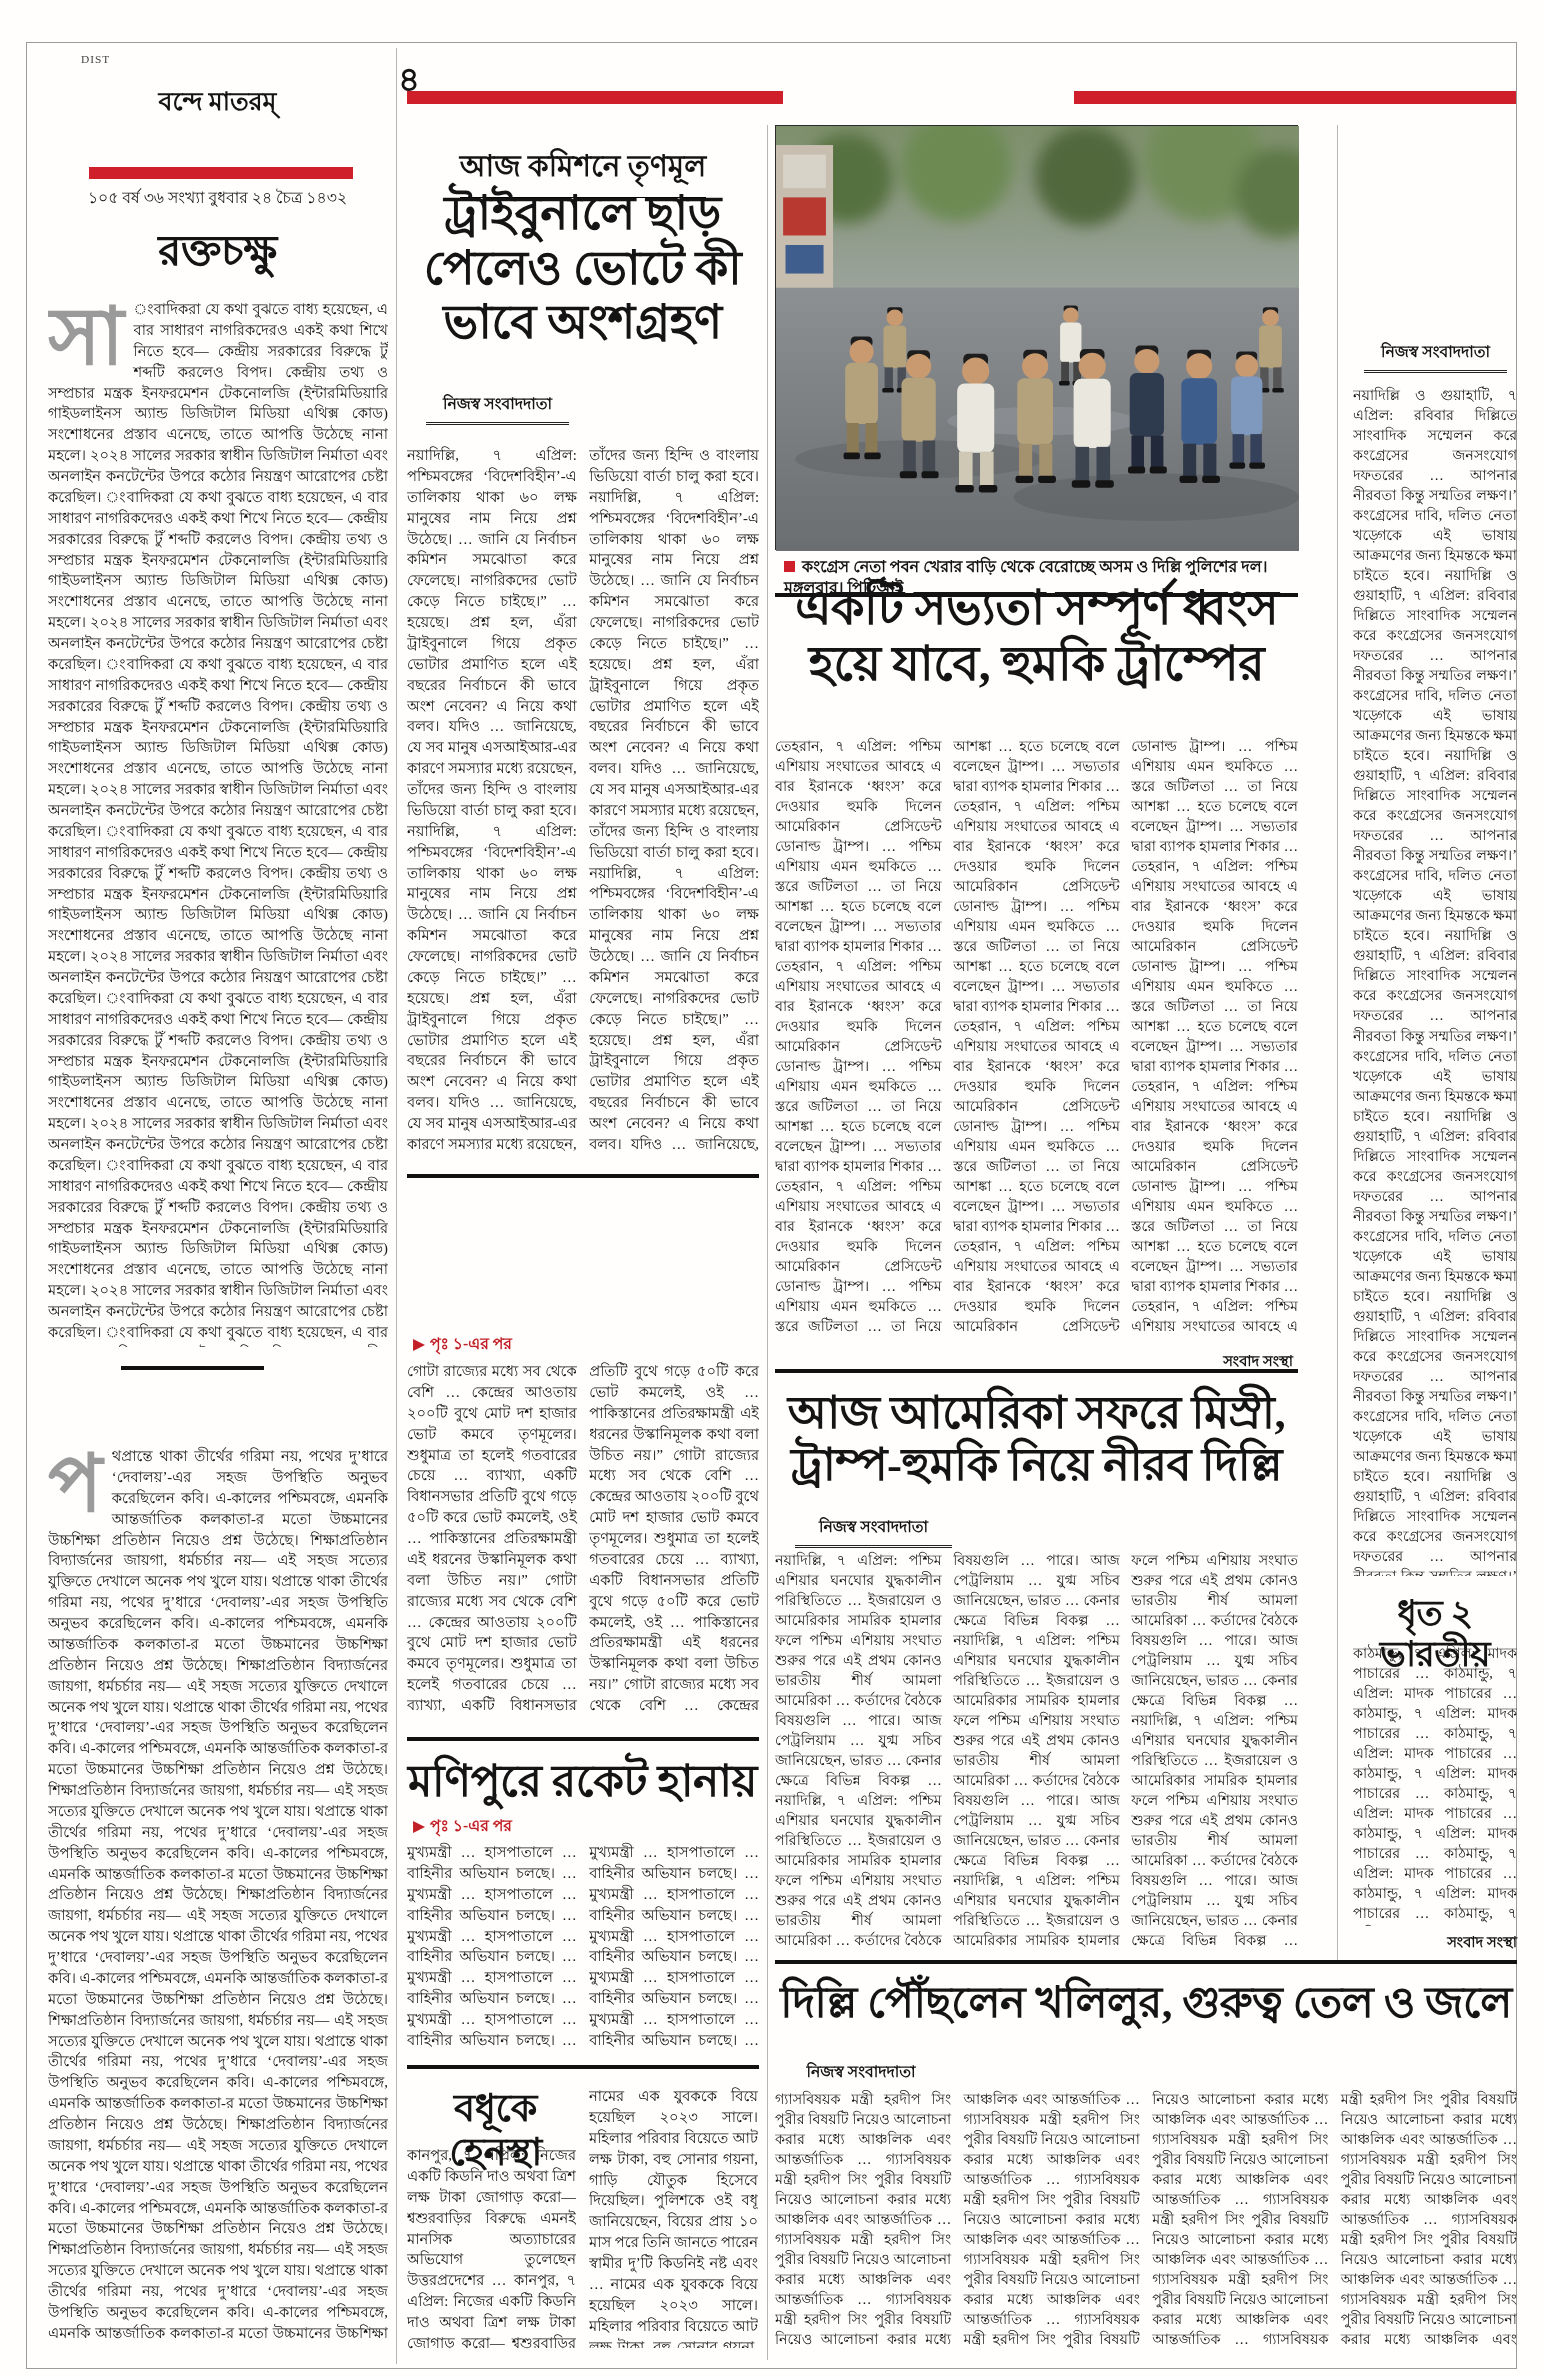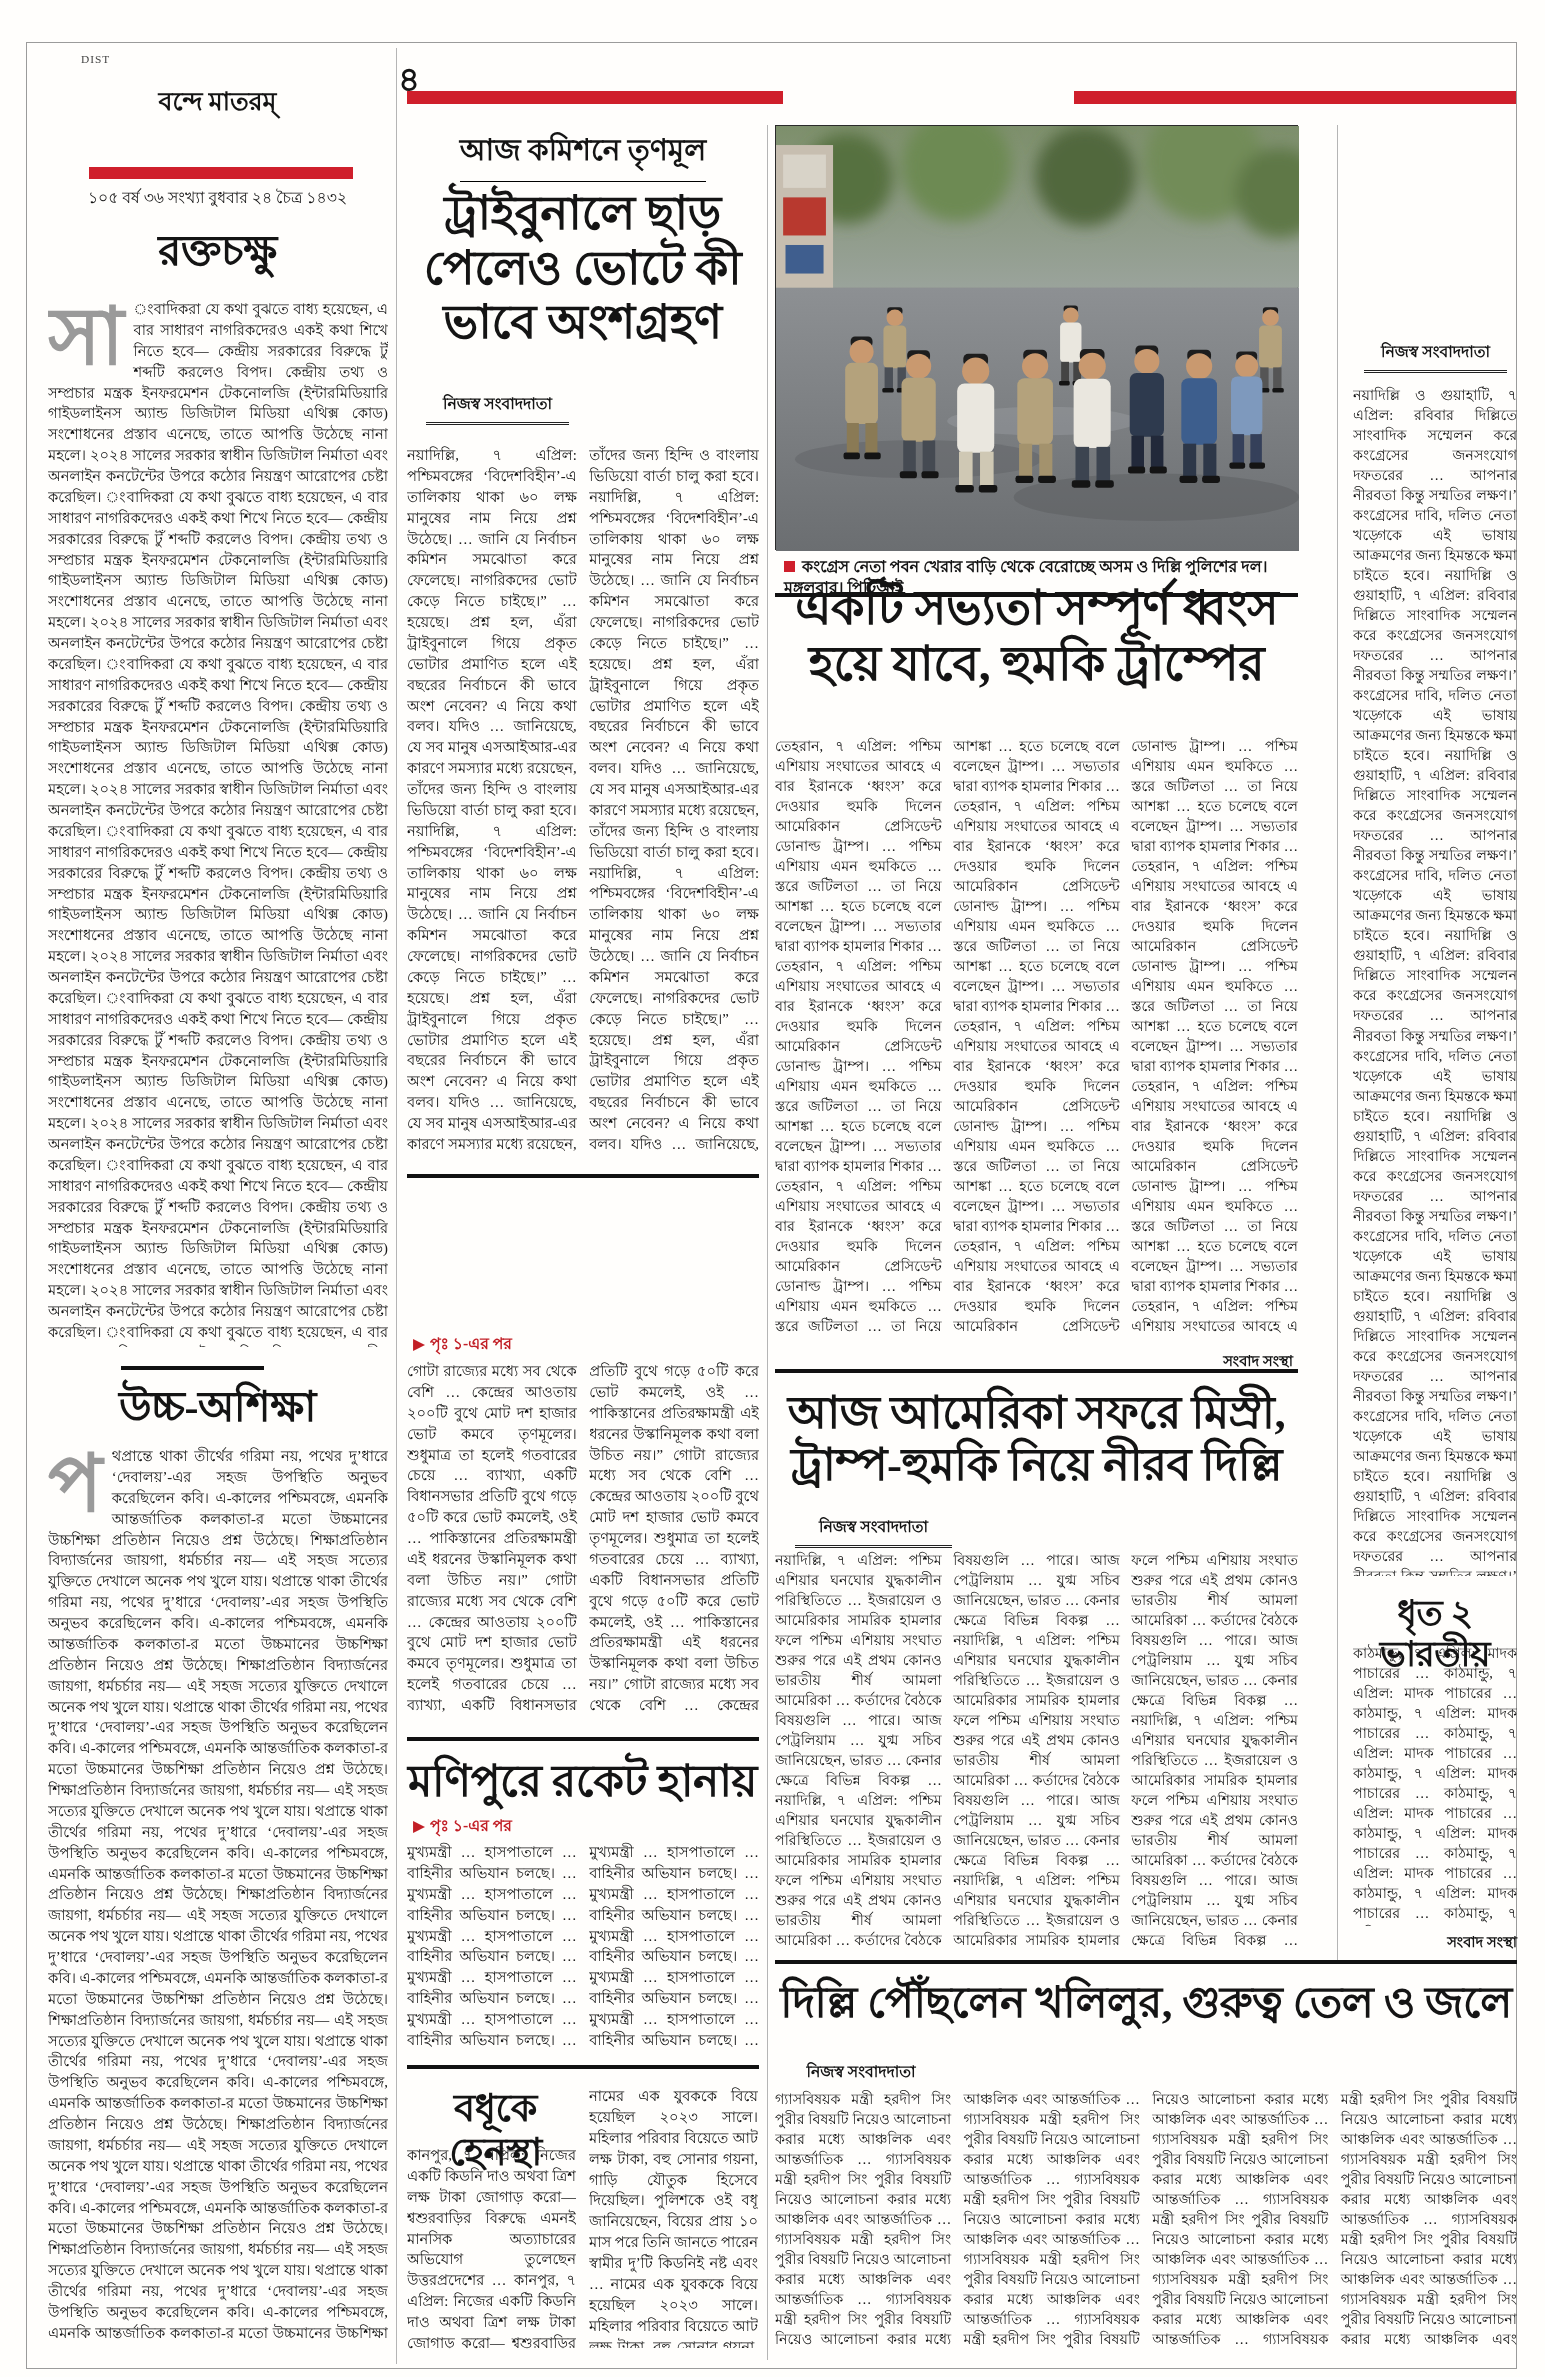--- a/index.html
+++ b/index.html
@@ -13,21 +13,21 @@
   .h-hero{font-weight:bold;line-height:1.16;letter-spacing:-0.5px;}
   .body-text{font-size:14.7px;line-height:1.42;text-align:justify;overflow:hidden;}
   .body-sm{font-size:14.3px;line-height:1.40;text-align:justify;overflow:hidden;}
   .cols2{column-count:2;column-gap:12.4px;}
   .cols3{column-count:3;column-gap:11.4px;}
   .cols4{column-count:4;column-gap:12.4px;}
   .divider{background:#111;}
   .vrule{position:absolute;width:1px;background:#b5b5b5;}
   .byline{font-size:15.7px;font-weight:bold;text-align:center;border-bottom:3.3px double #222;padding-bottom:3.8px;}
   .byline-plain{font-size:15.7px;font-weight:bold;text-align:center;}
-  .kicker-inner{display:inline-block;font-size:29.5px;font-weight:bold;border-bottom:1.4px solid #000;padding-bottom:4.8px;}
+  .kicker-inner{display:inline-block;font-size:29.5px;font-weight:bold;border-bottom:1.4px solid #000;padding-bottom:4.8px;margin-top:16px;}
   .dropcap{float:left;font-size:80px;line-height:.82;font-weight:bold;color:#9a9a9a;margin:5.7px 9.5px 0 0;}
   .cont{font-size:15.7px;font-weight:bold;color:#c21f26;}
   .cont .arrow{color:#c21f26;margin-right:4.8px;}
   .redsq{display:inline-block;width:11.4px;height:11.4px;background:#cf1f2b;margin-right:6.7px;}
   .caption{font-size:16px;font-weight:bold;line-height:1.3;}
   .credit{font-size:14.7px;font-weight:bold;}
   .masthead-bar{background:#cf1f2b;}
   .section-bar{background:#cf1f2b;}
   .section-title{color:#8f8f8f;font-weight:bold;letter-spacing:-1px;}
   .photo-frame{border:1px solid #2b2b2b;box-sizing:border-box;background:#888;}
@@ -49,21 +49,20 @@
 
   <div class="vrule" style="left:396px;top:48px;height:2316px;"></div>
   <div class="vrule" style="left:767px;top:125px;height:2235px;"></div>
   <div class="vrule" style="left:1337px;top:125px;height:1835px;"></div>
 
   <div class="abs center h-hero" style="left:45px;top:227px;width:345px;font-size:42px;">রক্তচক্ষু</div>
   <div class="abs body-text" style="left:48px;top:299px;width:340px;height:1048px;">
     <span class="dropcap">সা</span><span>ংবাদিকরা যে কথা বুঝতে বাধ্য হয়েছেন, এ বার সাধারণ নাগরিকদেরও একই কথা শিখে নিতে হবে— কেন্দ্রীয় সরকারের বিরুদ্ধে টুঁ শব্দটি করলেও বিপদ। কেন্দ্রীয় তথ্য ও সম্প্রচার মন্ত্রক ইনফরমেশন টেকনোলজি (ইন্টারমিডিয়ারি গাইডলাইনস অ্যান্ড ডিজিটাল মিডিয়া এথিক্স কোড) সংশোধনের প্রস্তাব এনেছে, তাতে আপত্তি উঠেছে নানা মহলে। ২০২৪ সালের সরকার স্বাধীন ডিজিটাল নির্মাতা এবং অনলাইন কনটেন্টের উপরে কঠোর নিয়ন্ত্রণ আরোপের চেষ্টা করেছিল। ংবাদিকরা যে কথা বুঝতে বাধ্য হয়েছেন, এ বার সাধারণ নাগরিকদেরও একই কথা শিখে নিতে হবে— কেন্দ্রীয় সরকারের বিরুদ্ধে টুঁ শব্দটি করলেও বিপদ। কেন্দ্রীয় তথ্য ও সম্প্রচার মন্ত্রক ইনফরমেশন টেকনোলজি (ইন্টারমিডিয়ারি গাইডলাইনস অ্যান্ড ডিজিটাল মিডিয়া এথিক্স কোড) সংশোধনের প্রস্তাব এনেছে, তাতে আপত্তি উঠেছে নানা মহলে। ২০২৪ সালের সরকার স্বাধীন ডিজিটাল নির্মাতা এবং অনলাইন কনটেন্টের উপরে কঠোর নিয়ন্ত্রণ আরোপের চেষ্টা করেছিল। ংবাদিকরা যে কথা বুঝতে বাধ্য হয়েছেন, এ বার সাধারণ নাগরিকদেরও একই কথা শিখে নিতে হবে— কেন্দ্রীয় সরকারের বিরুদ্ধে টুঁ শব্দটি করলেও বিপদ। কেন্দ্রীয় তথ্য ও সম্প্রচার মন্ত্রক ইনফরমেশন টেকনোলজি (ইন্টারমিডিয়ারি গাইডলাইনস অ্যান্ড ডিজিটাল মিডিয়া এথিক্স কোড) সংশোধনের প্রস্তাব এনেছে, তাতে আপত্তি উঠেছে নানা মহলে। ২০২৪ সালের সরকার স্বাধীন ডিজিটাল নির্মাতা এবং অনলাইন কনটেন্টের উপরে কঠোর নিয়ন্ত্রণ আরোপের চেষ্টা করেছিল। ংবাদিকরা যে কথা বুঝতে বাধ্য হয়েছেন, এ বার সাধারণ নাগরিকদেরও একই কথা শিখে নিতে হবে— কেন্দ্রীয় সরকারের বিরুদ্ধে টুঁ শব্দটি করলেও বিপদ। কেন্দ্রীয় তথ্য ও সম্প্রচার মন্ত্রক ইনফরমেশন টেকনোলজি (ইন্টারমিডিয়ারি গাইডলাইনস অ্যান্ড ডিজিটাল মিডিয়া এথিক্স কোড) সংশোধনের প্রস্তাব এনেছে, তাতে আপত্তি উঠেছে নানা মহলে। ২০২৪ সালের সরকার স্বাধীন ডিজিটাল নির্মাতা এবং অনলাইন কনটেন্টের উপরে কঠোর নিয়ন্ত্রণ আরোপের চেষ্টা করেছিল। ংবাদিকরা যে কথা বুঝতে বাধ্য হয়েছেন, এ বার সাধারণ নাগরিকদেরও একই কথা শিখে নিতে হবে— কেন্দ্রীয় সরকারের বিরুদ্ধে টুঁ শব্দটি করলেও বিপদ। কেন্দ্রীয় তথ্য ও সম্প্রচার মন্ত্রক ইনফরমেশন টেকনোলজি (ইন্টারমিডিয়ারি গাইডলাইনস অ্যান্ড ডিজিটাল মিডিয়া এথিক্স কোড) সংশোধনের প্রস্তাব এনেছে, তাতে আপত্তি উঠেছে নানা মহলে। ২০২৪ সালের সরকার স্বাধীন ডিজিটাল নির্মাতা এবং অনলাইন কনটেন্টের উপরে কঠোর নিয়ন্ত্রণ আরোপের চেষ্টা করেছিল। ংবাদিকরা যে কথা বুঝতে বাধ্য হয়েছেন, এ বার সাধারণ নাগরিকদেরও একই কথা শিখে নিতে হবে— কেন্দ্রীয় সরকারের বিরুদ্ধে টুঁ শব্দটি করলেও বিপদ। কেন্দ্রীয় তথ্য ও সম্প্রচার মন্ত্রক ইনফরমেশন টেকনোলজি (ইন্টারমিডিয়ারি গাইডলাইনস অ্যান্ড ডিজিটাল মিডিয়া এথিক্স কোড) সংশোধনের প্রস্তাব এনেছে, তাতে আপত্তি উঠেছে নানা মহলে। ২০২৪ সালের সরকার স্বাধীন ডিজিটাল নির্মাতা এবং অনলাইন কনটেন্টের উপরে কঠোর নিয়ন্ত্রণ আরোপের চেষ্টা করেছিল। ংবাদিকরা যে কথা বুঝতে বাধ্য হয়েছেন, এ বার সাধারণ নাগরিকদেরও একই কথা শিখে নিতে হবে— কেন্দ্রীয় সরকারের বিরুদ্ধে টুঁ শব্দটি করলেও বিপদ। কেন্দ্রীয় তথ্য ও সম্প্রচার মন্ত্রক ইনফরমেশন টেকনোলজি (ইন্টারমিডিয়ারি গাইডলাইনস অ্যান্ড ডিজিটাল মিডিয়া এথিক্স কোড) সংশোধনের প্রস্তাব এনেছে, তাতে আপত্তি উঠেছে নানা মহলে। ২০২৪ সালের সরকার স্বাধীন ডিজিটাল নির্মাতা এবং অনলাইন কনটেন্টের উপরে কঠোর নিয়ন্ত্রণ আরোপের চেষ্টা করেছিল। ংবাদিকরা যে কথা বুঝতে বাধ্য হয়েছেন, এ বার সাধারণ নাগরিকদেরও একই কথা শিখে নিতে হবে— কেন্দ্রীয় সরকারের বিরুদ্ধে টুঁ শব্দটি করলেও বিপদ। কেন্দ্রীয় তথ্য ও সম্প্রচার মন্ত্রক ইনফরমেশন টেকনোলজি (ইন্টারমিডিয়ারি গাইডলাইনস অ্যান্ড ডিজিটাল মিডিয়া এথিক্স কোড) সংশোধনের প্রস্তাব এনেছে, তাতে আপত্তি উঠেছে নানা মহলে। ২০২৪ সালের সরকার স্বাধীন ডিজিটাল নির্মাতা এবং অনলাইন কনটেন্টের উপরে কঠোর নিয়ন্ত্রণ আরোপের চেষ্টা করেছিল। ংবাদিকরা যে কথা বুঝতে বাধ্য হয়েছেন, এ বার সাধারণ নাগরিকদেরও একই কথা শিখে নিতে হবে— কেন্দ্রীয় সরকারের বিরুদ্ধে টুঁ শব্দটি করলেও বিপদ। কেন্দ্রীয় তথ্য ও সম্প্রচার মন্ত্রক ইনফরমেশন টেকনোলজি (ইন্টারমিডিয়ারি গাইডলাইনস অ্যান্ড ডিজিটাল মিডিয়া এথিক্স কোড) সংশোধনের প্রস্তাব এনেছে, তাতে আপত্তি উঠেছে নানা মহলে। ২০২৪ সালের সরকার স্বাধীন ডিজিটাল নির্মাতা এবং অনলাইন কনটেন্টের উপরে কঠোর নিয়ন্ত্রণ আরোপের চেষ্টা করেছিল। ংবাদিকরা যে কথা বুঝতে বাধ্য হয়েছেন, এ বার সাধারণ নাগরিকদেরও একই কথা শিখে নিতে হবে— কেন্দ্রীয় সরকারের বিরুদ্ধে টুঁ শব্দটি করলেও বিপদ। কেন্দ্রীয় তথ্য ও সম্প্রচার মন্ত্রক ইনফরমেশন টেকনোলজি (ইন্টারমিডিয়ারি গাইডলাইনস অ্যান্ড ডিজিটাল মিডিয়া এথিক্স কোড) সংশোধনের প্রস্তাব এনেছে, তাতে আপত্তি উঠেছে নানা মহলে। ২০২৪ সালের সরকার স্বাধীন ডিজিটাল নির্মাতা এবং অনলাইন কনটেন্টের উপরে কঠোর নিয়ন্ত্রণ আরোপের চেষ্টা করেছিল। ংবাদিকরা যে কথা বুঝতে বাধ্য হয়েছেন, এ বার সাধারণ নাগরিকদেরও একই কথা শিখে নিতে হবে— কেন্দ্রীয় সরকারের বিরুদ্ধে টুঁ শব্দটি করলেও বিপদ। কেন্দ্রীয় তথ্য ও সম্প্রচার মন্ত্রক ইনফরমেশন টেকনোলজি (ইন্টারমিডিয়ারি গাইডলাইনস অ্যান্ড ডিজিটাল মিডিয়া এথিক্স কোড) সংশোধনের প্রস্তাব এনেছে, তাতে আপত্তি উঠেছে নানা মহলে। ২০২৪ সালের সরকার স্বাধীন ডিজিটাল নির্মাতা এবং অনলাইন কনটেন্টের উপরে কঠোর নিয়ন্ত্রণ আরোপের চেষ্টা করেছিল।</span>
   </div>
   <div class="abs divider" style="left:121px;top:1366px;width:143px;height:3.8px;"></div>
-  <div class="abs center h-hero" style="left:45px;top:1383px;width:345px;font-size:42px;">উচ্চ-অশিক্ষা</div>
   <div class="abs body-text" style="left:48px;top:1446px;width:340px;height:896px;">
     <span class="dropcap">প</span><span>থপ্রান্তে থাকা তীর্থের গরিমা নয়, পথের দু’ধারে ‘দেবালয়’-এর সহজ উপস্থিতি অনুভব করেছিলেন কবি। এ-কালের পশ্চিমবঙ্গে, এমনকি আন্তর্জাতিক কলকাতা-র মতো উচ্চমানের উচ্চশিক্ষা প্রতিষ্ঠান নিয়েও প্রশ্ন উঠেছে। শিক্ষাপ্রতিষ্ঠান বিদ্যার্জনের জায়গা, ধর্মচর্চার নয়— এই সহজ সত্যের যুক্তিতে দেখালে অনেক পথ খুলে যায়। থপ্রান্তে থাকা তীর্থের গরিমা নয়, পথের দু’ধারে ‘দেবালয়’-এর সহজ উপস্থিতি অনুভব করেছিলেন কবি। এ-কালের পশ্চিমবঙ্গে, এমনকি আন্তর্জাতিক কলকাতা-র মতো উচ্চমানের উচ্চশিক্ষা প্রতিষ্ঠান নিয়েও প্রশ্ন উঠেছে। শিক্ষাপ্রতিষ্ঠান বিদ্যার্জনের জায়গা, ধর্মচর্চার নয়— এই সহজ সত্যের যুক্তিতে দেখালে অনেক পথ খুলে যায়। থপ্রান্তে থাকা তীর্থের গরিমা নয়, পথের দু’ধারে ‘দেবালয়’-এর সহজ উপস্থিতি অনুভব করেছিলেন কবি। এ-কালের পশ্চিমবঙ্গে, এমনকি আন্তর্জাতিক কলকাতা-র মতো উচ্চমানের উচ্চশিক্ষা প্রতিষ্ঠান নিয়েও প্রশ্ন উঠেছে। শিক্ষাপ্রতিষ্ঠান বিদ্যার্জনের জায়গা, ধর্মচর্চার নয়— এই সহজ সত্যের যুক্তিতে দেখালে অনেক পথ খুলে যায়। থপ্রান্তে থাকা তীর্থের গরিমা নয়, পথের দু’ধারে ‘দেবালয়’-এর সহজ উপস্থিতি অনুভব করেছিলেন কবি। এ-কালের পশ্চিমবঙ্গে, এমনকি আন্তর্জাতিক কলকাতা-র মতো উচ্চমানের উচ্চশিক্ষা প্রতিষ্ঠান নিয়েও প্রশ্ন উঠেছে। শিক্ষাপ্রতিষ্ঠান বিদ্যার্জনের জায়গা, ধর্মচর্চার নয়— এই সহজ সত্যের যুক্তিতে দেখালে অনেক পথ খুলে যায়। থপ্রান্তে থাকা তীর্থের গরিমা নয়, পথের দু’ধারে ‘দেবালয়’-এর সহজ উপস্থিতি অনুভব করেছিলেন কবি। এ-কালের পশ্চিমবঙ্গে, এমনকি আন্তর্জাতিক কলকাতা-র মতো উচ্চমানের উচ্চশিক্ষা প্রতিষ্ঠান নিয়েও প্রশ্ন উঠেছে। শিক্ষাপ্রতিষ্ঠান বিদ্যার্জনের জায়গা, ধর্মচর্চার নয়— এই সহজ সত্যের যুক্তিতে দেখালে অনেক পথ খুলে যায়। থপ্রান্তে থাকা তীর্থের গরিমা নয়, পথের দু’ধারে ‘দেবালয়’-এর সহজ উপস্থিতি অনুভব করেছিলেন কবি। এ-কালের পশ্চিমবঙ্গে, এমনকি আন্তর্জাতিক কলকাতা-র মতো উচ্চমানের উচ্চশিক্ষা প্রতিষ্ঠান নিয়েও প্রশ্ন উঠেছে। শিক্ষাপ্রতিষ্ঠান বিদ্যার্জনের জায়গা, ধর্মচর্চার নয়— এই সহজ সত্যের যুক্তিতে দেখালে অনেক পথ খুলে যায়। থপ্রান্তে থাকা তীর্থের গরিমা নয়, পথের দু’ধারে ‘দেবালয়’-এর সহজ উপস্থিতি অনুভব করেছিলেন কবি। এ-কালের পশ্চিমবঙ্গে, এমনকি আন্তর্জাতিক কলকাতা-র মতো উচ্চমানের উচ্চশিক্ষা প্রতিষ্ঠান নিয়েও প্রশ্ন উঠেছে। শিক্ষাপ্রতিষ্ঠান বিদ্যার্জনের জায়গা, ধর্মচর্চার নয়— এই সহজ সত্যের যুক্তিতে দেখালে অনেক পথ খুলে যায়। থপ্রান্তে থাকা তীর্থের গরিমা নয়, পথের দু’ধারে ‘দেবালয়’-এর সহজ উপস্থিতি অনুভব করেছিলেন কবি। এ-কালের পশ্চিমবঙ্গে, এমনকি আন্তর্জাতিক কলকাতা-র মতো উচ্চমানের উচ্চশিক্ষা প্রতিষ্ঠান নিয়েও প্রশ্ন উঠেছে। শিক্ষাপ্রতিষ্ঠান বিদ্যার্জনের জায়গা, ধর্মচর্চার নয়— এই সহজ সত্যের যুক্তিতে দেখালে অনেক পথ খুলে যায়। থপ্রান্তে থাকা তীর্থের গরিমা নয়, পথের দু’ধারে ‘দেবালয়’-এর সহজ উপস্থিতি অনুভব করেছিলেন কবি। এ-কালের পশ্চিমবঙ্গে, এমনকি আন্তর্জাতিক কলকাতা-র মতো উচ্চমানের উচ্চশিক্ষা প্রতিষ্ঠান নিয়েও প্রশ্ন উঠেছে। শিক্ষাপ্রতিষ্ঠান বিদ্যার্জনের জায়গা, ধর্মচর্চার নয়— এই সহজ সত্যের যুক্তিতে দেখালে অনেক পথ খুলে যায়। থপ্রান্তে থাকা তীর্থের গরিমা নয়, পথের দু’ধারে ‘দেবালয়’-এর সহজ উপস্থিতি অনুভব করেছিলেন কবি। এ-কালের পশ্চিমবঙ্গে, এমনকি আন্তর্জাতিক কলকাতা-র মতো উচ্চমানের উচ্চশিক্ষা প্রতিষ্ঠান নিয়েও প্রশ্ন উঠেছে। শিক্ষাপ্রতিষ্ঠান বিদ্যার্জনের জায়গা, ধর্মচর্চার নয়— এই সহজ সত্যের যুক্তিতে দেখালে অনেক পথ খুলে যায়। থপ্রান্তে থাকা তীর্থের গরিমা নয়, পথের দু’ধারে ‘দেবালয়’-এর সহজ উপস্থিতি অনুভব করেছিলেন কবি। এ-কালের পশ্চিমবঙ্গে, এমনকি আন্তর্জাতিক কলকাতা-র মতো উচ্চমানের উচ্চশিক্ষা প্রতিষ্ঠান নিয়েও প্রশ্ন উঠেছে। শিক্ষাপ্রতিষ্ঠান বিদ্যার্জনের জায়গা, ধর্মচর্চার নয়— এই সহজ সত্যের যুক্তিতে দেখালে অনেক পথ খুলে যায়। থপ্রান্তে থাকা তীর্থের গরিমা নয়, পথের দু’ধারে ‘দেবালয়’-এর সহজ উপস্থিতি অনুভব করেছিলেন কবি। এ-কালের পশ্চিমবঙ্গে, এমনকি আন্তর্জাতিক কলকাতা-র মতো উচ্চমানের উচ্চশিক্ষা প্রতিষ্ঠান নিয়েও প্রশ্ন উঠেছে। শিক্ষাপ্রতিষ্ঠান বিদ্যার্জনের জায়গা, ধর্মচর্চার নয়— এই সহজ সত্যের যুক্তিতে দেখালে অনেক পথ খুলে যায়। থপ্রান্তে থাকা তীর্থের গরিমা নয়, পথের দু’ধারে ‘দেবালয়’-এর সহজ উপস্থিতি অনুভব করেছিলেন কবি। এ-কালের পশ্চিমবঙ্গে, এমনকি আন্তর্জাতিক কলকাতা-র মতো উচ্চমানের উচ্চশিক্ষা প্রতিষ্ঠান নিয়েও প্রশ্ন উঠেছে। শিক্ষাপ্রতিষ্ঠান বিদ্যার্জনের জায়গা, ধর্মচর্চার নয়— এই সহজ সত্যের যুক্তিতে দেখালে অনেক পথ খুলে যায়। থপ্রান্তে থাকা তীর্থের গরিমা নয়, পথের দু’ধারে ‘দেবালয়’-এর সহজ উপস্থিতি অনুভব করেছিলেন কবি। এ-কালের পশ্চিমবঙ্গে, এমনকি আন্তর্জাতিক কলকাতা-র মতো উচ্চমানের উচ্চশিক্ষা প্রতিষ্ঠান নিয়েও প্রশ্ন উঠেছে। শিক্ষাপ্রতিষ্ঠান বিদ্যার্জনের জায়গা, ধর্মচর্চার নয়— এই সহজ সত্যের যুক্তিতে দেখালে অনেক পথ খুলে যায়। থপ্রান্তে থাকা তীর্থের গরিমা নয়, পথের দু’ধারে ‘দেবালয়’-এর সহজ উপস্থিতি অনুভব করেছিলেন কবি। এ-কালের পশ্চিমবঙ্গে, এমনকি আন্তর্জাতিক কলকাতা-র মতো উচ্চমানের উচ্চশিক্ষা প্রতিষ্ঠান নিয়েও প্রশ্ন উঠেছে। শিক্ষাপ্রতিষ্ঠান বিদ্যার্জনের জায়গা, ধর্মচর্চার নয়— এই সহজ সত্যের যুক্তিতে দেখালে অনেক পথ খুলে যায়। থপ্রান্তে থাকা তীর্থের গরিমা নয়, পথের দু’ধারে ‘দেবালয়’-এর সহজ উপস্থিতি অনুভব করেছিলেন কবি। এ-কালের পশ্চিমবঙ্গে, এমনকি আন্তর্জাতিক কলকাতা-র মতো উচ্চমানের উচ্চশিক্ষা প্রতিষ্ঠান নিয়েও প্রশ্ন উঠেছে। শিক্ষাপ্রতিষ্ঠান বিদ্যার্জনের জায়গা, ধর্মচর্চার নয়— এই সহজ সত্যের যুক্তিতে দেখালে অনেক পথ খুলে যায়।</span>
   </div>
 
   <div class="abs center" style="left:407px;top:127px;width:352px;">
     <span class="kicker-inner">আজ কমিশনে তৃণমূল</span>
   </div>
   <div class="abs center h-hero" style="left:405px;top:186px;width:355px;font-size:47px;">ট্রাইবুনালে ছাড় পেলেও ভোটে কী ভাবে অংশগ্রহণ</div>
   <div class="abs byline" style="left:426px;top:391px;width:143px;">নিজস্ব সংবাদদাতা</div>
   <div class="abs body-text cols2" style="left:407px;top:445px;width:352px;height:713px;">নয়াদিল্লি, ৭ এপ্রিল: পশ্চিমবঙ্গের ‘বিদেশবিহীন’-এ তালিকায় থাকা ৬০ লক্ষ মানুষের নাম নিয়ে প্রশ্ন উঠেছে। … জানি যে নির্বাচন কমিশন সমঝোতা করে ফেলেছে। নাগরিকদের ভোট কেড়ে নিতে চাইছে।” … হয়েছে। প্রশ্ন হল, এঁরা ট্রাইবুনালে গিয়ে প্রকৃত ভোটার প্রমাণিত হলে এই বছরের নির্বাচনে কী ভাবে অংশ নেবেন? এ নিয়ে কথা বলব। যদিও … জানিয়েছে, যে সব মানুষ এসআইআর-এর কারণে সমস্যার মধ্যে রয়েছেন, তাঁদের জন্য হিন্দি ও বাংলায় ভিডিয়ো বার্তা চালু করা হবে। নয়াদিল্লি, ৭ এপ্রিল: পশ্চিমবঙ্গের ‘বিদেশবিহীন’-এ তালিকায় থাকা ৬০ লক্ষ মানুষের নাম নিয়ে প্রশ্ন উঠেছে। … জানি যে নির্বাচন কমিশন সমঝোতা করে ফেলেছে। নাগরিকদের ভোট কেড়ে নিতে চাইছে।” … হয়েছে। প্রশ্ন হল, এঁরা ট্রাইবুনালে গিয়ে প্রকৃত ভোটার প্রমাণিত হলে এই বছরের নির্বাচনে কী ভাবে অংশ নেবেন? এ নিয়ে কথা বলব। যদিও … জানিয়েছে, যে সব মানুষ এসআইআর-এর কারণে সমস্যার মধ্যে রয়েছেন, তাঁদের জন্য হিন্দি ও বাংলায় ভিডিয়ো বার্তা চালু করা হবে। নয়াদিল্লি, ৭ এপ্রিল: পশ্চিমবঙ্গের ‘বিদেশবিহীন’-এ তালিকায় থাকা ৬০ লক্ষ মানুষের নাম নিয়ে প্রশ্ন উঠেছে। … জানি যে নির্বাচন কমিশন সমঝোতা করে ফেলেছে। নাগরিকদের ভোট কেড়ে নিতে চাইছে।” … হয়েছে। প্রশ্ন হল, এঁরা ট্রাইবুনালে গিয়ে প্রকৃত ভোটার প্রমাণিত হলে এই বছরের নির্বাচনে কী ভাবে অংশ নেবেন? এ নিয়ে কথা বলব। যদিও … জানিয়েছে, যে সব মানুষ এসআইআর-এর কারণে সমস্যার মধ্যে রয়েছেন, তাঁদের জন্য হিন্দি ও বাংলায় ভিডিয়ো বার্তা চালু করা হবে। নয়াদিল্লি, ৭ এপ্রিল: পশ্চিমবঙ্গের ‘বিদেশবিহীন’-এ তালিকায় থাকা ৬০ লক্ষ মানুষের নাম নিয়ে প্রশ্ন উঠেছে। … জানি যে নির্বাচন কমিশন সমঝোতা করে ফেলেছে। নাগরিকদের ভোট কেড়ে নিতে চাইছে।” … হয়েছে। প্রশ্ন হল, এঁরা ট্রাইবুনালে গিয়ে প্রকৃত ভোটার প্রমাণিত হলে এই বছরের নির্বাচনে কী ভাবে অংশ নেবেন? এ নিয়ে কথা বলব। যদিও … জানিয়েছে, যে সব মানুষ এসআইআর-এর কারণে সমস্যার মধ্যে রয়েছেন, তাঁদের জন্য হিন্দি ও বাংলায় ভিডিয়ো বার্তা চালু করা হবে। নয়াদিল্লি, ৭ এপ্রিল: পশ্চিমবঙ্গের ‘বিদেশবিহীন’-এ তালিকায় থাকা ৬০ লক্ষ মানুষের নাম নিয়ে প্রশ্ন উঠেছে। … জানি যে নির্বাচন কমিশন সমঝোতা করে ফেলেছে। নাগরিকদের ভোট কেড়ে নিতে চাইছে।” … হয়েছে। প্রশ্ন হল, এঁরা ট্রাইবুনালে গিয়ে প্রকৃত ভোটার প্রমাণিত হলে এই বছরের নির্বাচনে কী ভাবে অংশ নেবেন? এ নিয়ে কথা বলব। যদিও … জানিয়েছে, যে সব মানুষ এসআইআর-এর কারণে সমস্যার মধ্যে রয়েছেন, তাঁদের জন্য হিন্দি ও বাংলায় ভিডিয়ো বার্তা চালু করা হবে। নয়াদিল্লি, ৭ এপ্রিল: পশ্চিমবঙ্গের ‘বিদেশবিহীন’-এ তালিকায় থাকা ৬০ লক্ষ মানুষের নাম নিয়ে প্রশ্ন উঠেছে। … জানি যে নির্বাচন কমিশন সমঝোতা করে ফেলেছে। নাগরিকদের ভোট কেড়ে নিতে চাইছে।” … হয়েছে। প্রশ্ন হল, এঁরা ট্রাইবুনালে গিয়ে প্রকৃত ভোটার প্রমাণিত হলে এই বছরের নির্বাচনে কী ভাবে অংশ নেবেন? এ নিয়ে কথা বলব। যদিও … জানিয়েছে, যে সব মানুষ এসআইআর-এর কারণে সমস্যার মধ্যে রয়েছেন, তাঁদের জন্য হিন্দি ও বাংলায় ভিডিয়ো বার্তা চালু করা হবে।</div>

